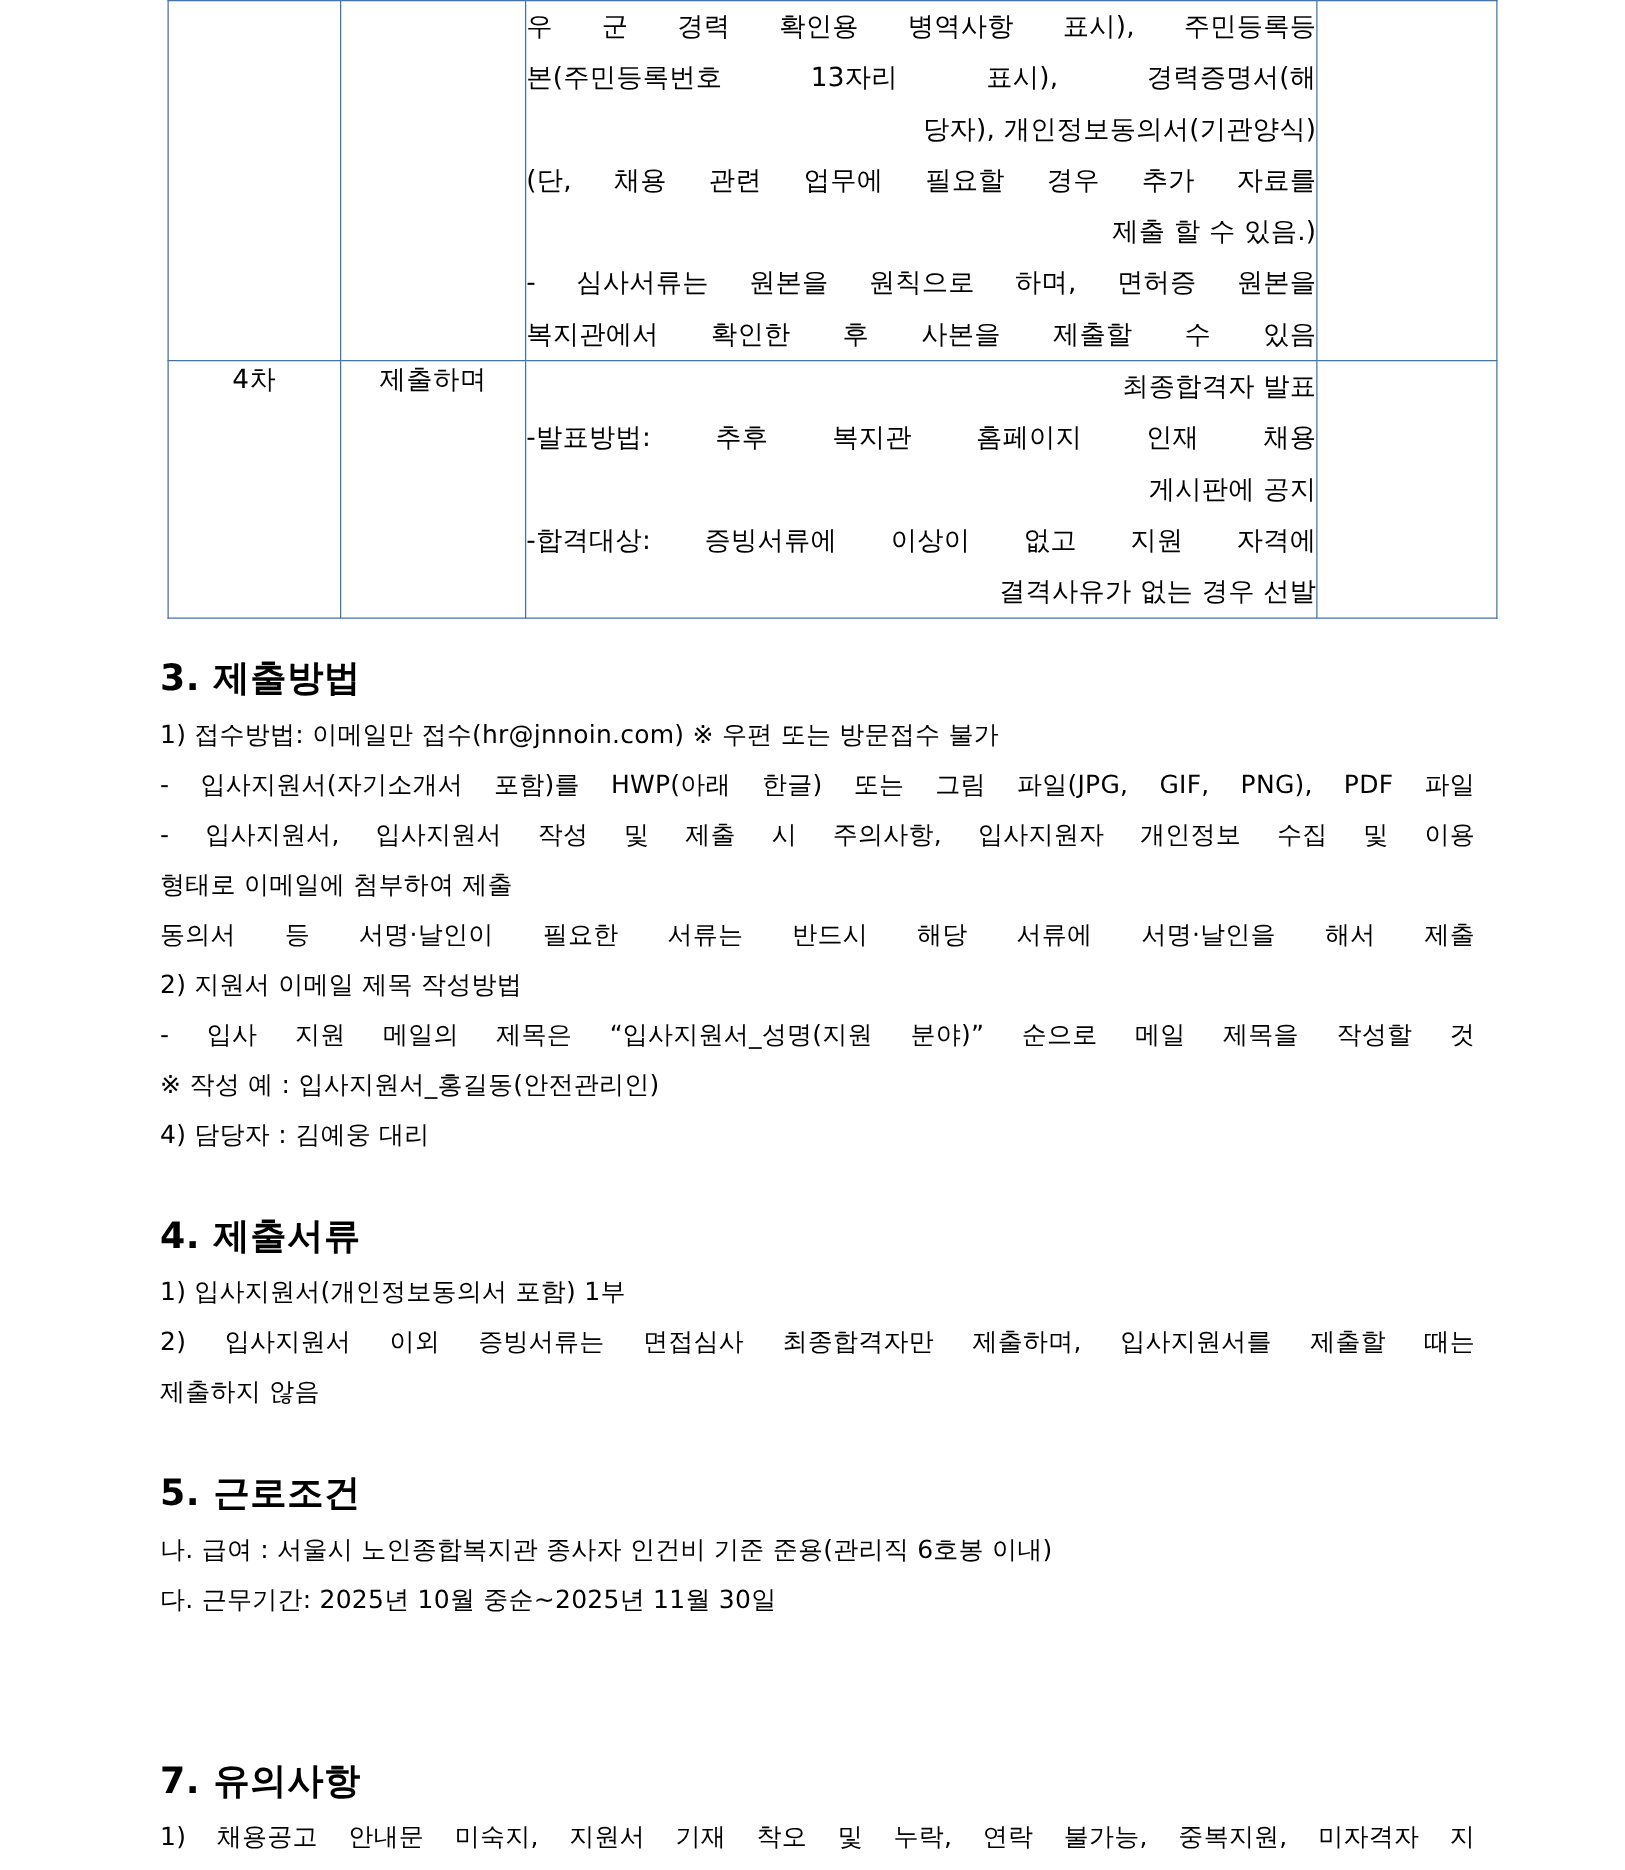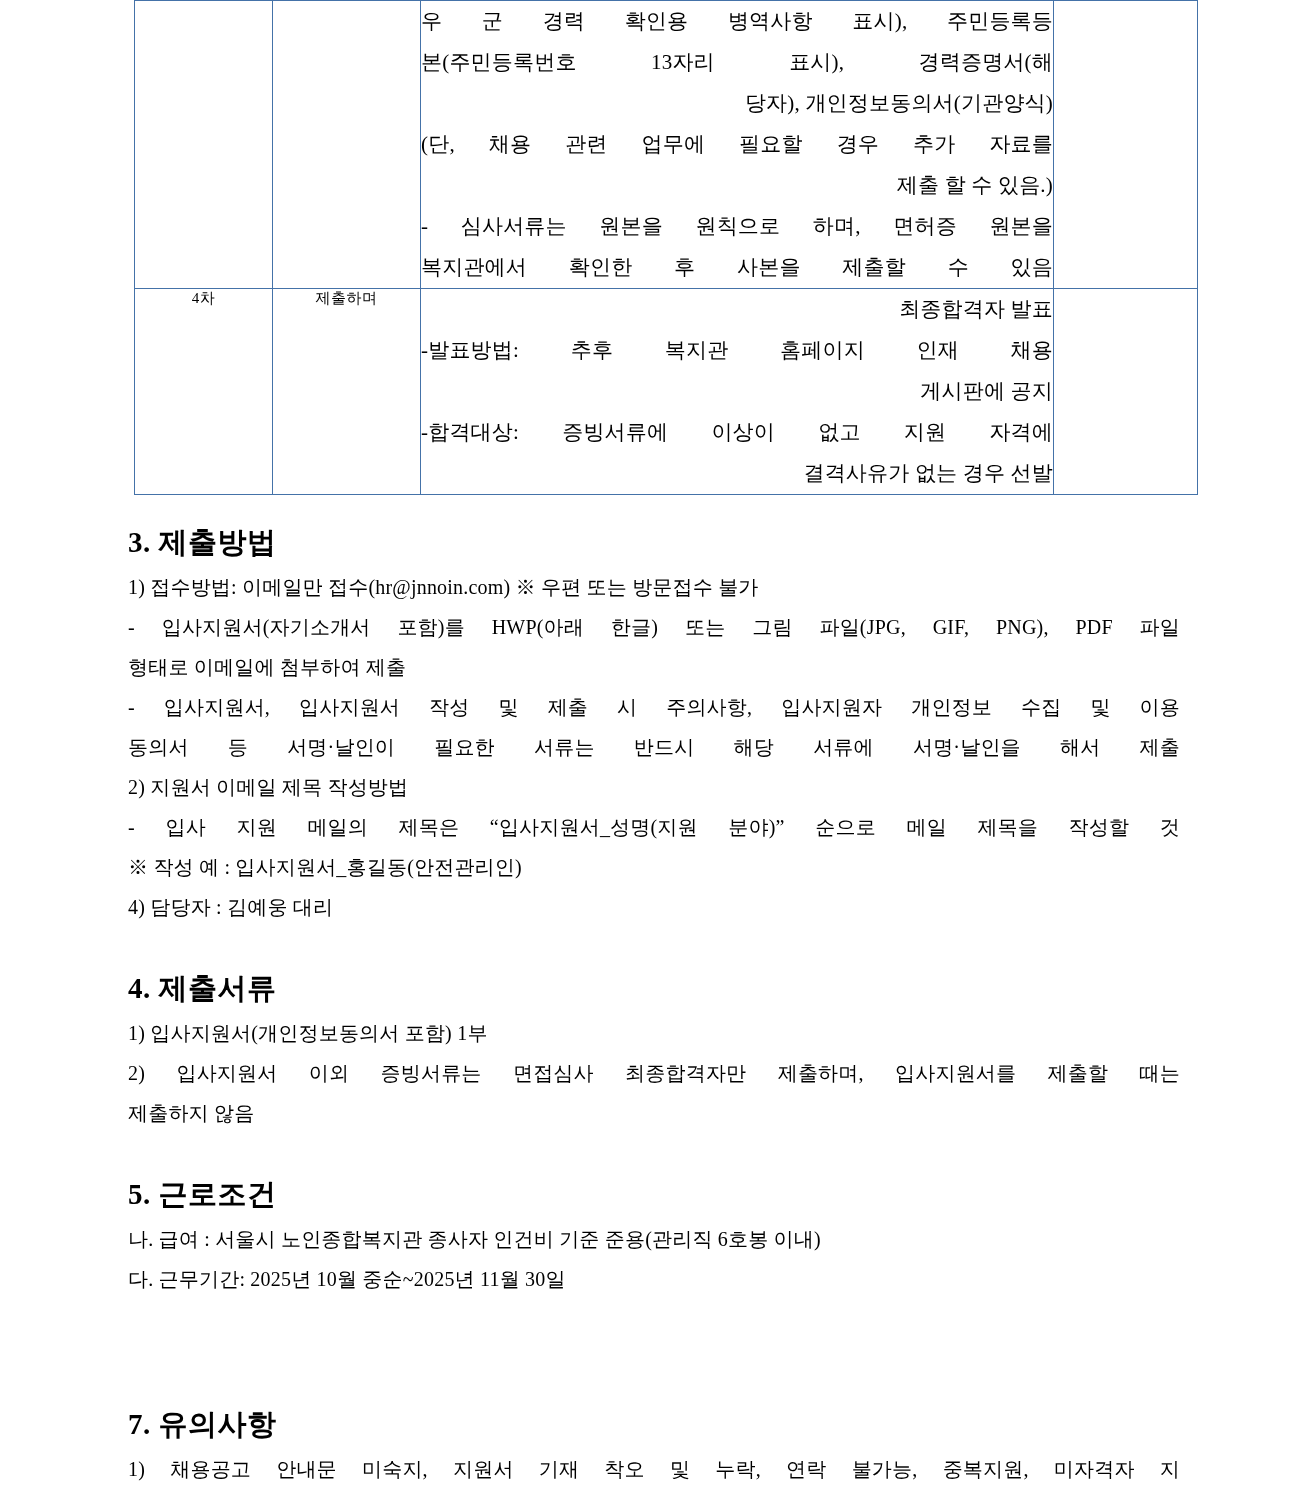--- a/index.html
+++ b/index.html
@@ -14,21 +14,20 @@
     color: #000000;
     position: relative;
     overflow: hidden;
   }
   .page {
     position: relative;
     width: 1300px;
     height: 1116px;
     box-sizing: border-box;
     padding: 0 120px 0 120px;
-    font-family: Liberation Serif, serif;
   }
 
   
   .proc-table {
     width: 1063px;
     margin-left: 14px;
     border-collapse: collapse;
     table-layout: fixed;
   }
   .proc-table td {
@@ -37,21 +36,21 @@
     padding: 0;
   }
   .proc-table .col-step { width: 138px; }
   .proc-table .col-name { width: 148px; }
   .proc-table .col-body { width: 633px; }
   .proc-table .col-note { width: 144px; }
 
   .cell-center {
     text-align: center;
     vertical-align: middle;
-    font-size: 15px;
+    font-size: 21px;
     letter-spacing: 0.5px;
   }
   .cell-body {
     padding: 0 8px 0 10px;
   }
   .cell-body p {
     margin: 0;
     font-size: 21px;
     line-height: 41px;
     letter-spacing: 0.2px;
@@ -148,22 +147,22 @@
         </td>
         <td class="cell-center"></td>
       </tr>
     </tbody>
   </table>
 
   <div class="section">
     <h2 class="sec-title">3. 제출방법</h2>
     <p class="line">1) 접수방법: 이메일만 접수(hr@jnnoin.com) ※ 우편 또는 방문접수 불가</p>
     <p class="line jst">- 입사지원서(자기소개서 포함)를 HWP(아래 한글) 또는 그림 파일(JPG, GIF, PNG), PDF 파일</p>
+    <p class="line jst">- 입사지원서, 입사지원서 작성 및 제출 시 주의사항, 입사지원자 개인정보 수집 및 이용</p>
     <p class="line">형태로 이메일에 첨부하여 제출</p>
-    <p class="line jst">- 입사지원서, 입사지원서 작성 및 제출 시 주의사항, 입사지원자 개인정보 수집 및 이용</p>
     <p class="line jst">동의서 등 서명·날인이 필요한 서류는 반드시 해당 서류에 서명·날인을 해서 제출</p>
     <p class="line">2) 지원서 이메일 제목 작성방법</p>
     <p class="line jst">- 입사 지원 메일의 제목은 “입사지원서_성명(지원 분야)” 순으로 메일 제목을 작성할 것</p>
     <p class="line">※ 작성 예 : 입사지원서_홍길동(안전관리인)</p>
     <p class="line">4) 담당자 : 김예웅 대리</p>
   </div>
 
   <div class="spacer-sm"></div>
 
   <div class="section">

